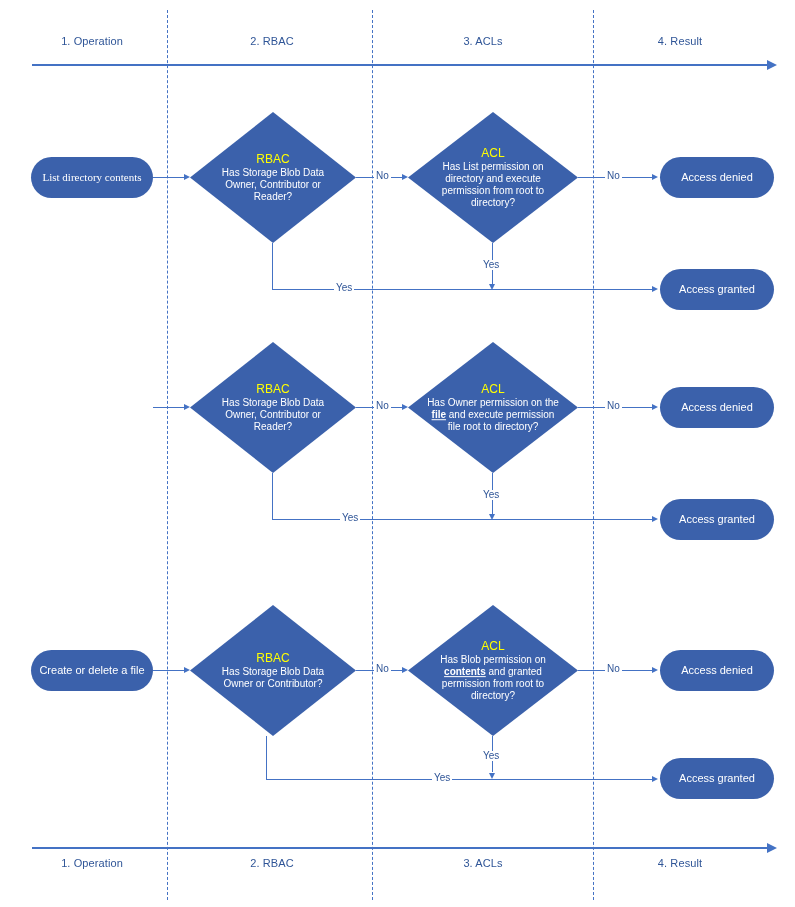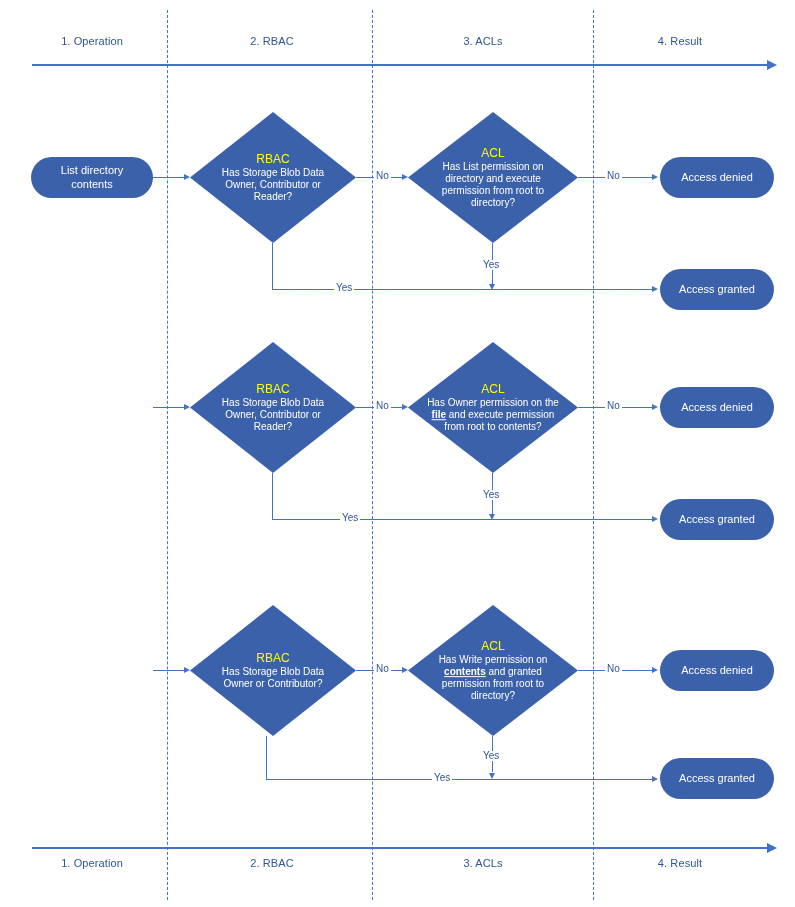--- a/index.html
+++ b/index.html
@@ -143,21 +143,21 @@
   <div class="lane-label" style="left:423px; top:35px; width:120px;">3. ACLs</div>
   <div class="lane-label" style="left:620px; top:35px; width:120px;">4. Result</div>
 
   <div class="axis" style="left:32px; top:64px; width:737px;"></div>
   <div class="axis-head" style="left:767px; top:60px;"></div>
 
   <div class="lane-divider" style="left:167px; top:10px; height:890px;"></div>
   <div class="lane-divider" style="left:372px; top:10px; height:890px;"></div>
   <div class="lane-divider" style="left:593px; top:10px; height:890px;"></div>
 
-  <div class="pill" style="left:31px; top:157px; width:122px; height:41px;">List directory contents</div>
+  <div class="pill" style="left:31px; top:157px; width:122px; height:41px;font-family:Liberation Serif, serif;">List directory contents</div>
 
   <div class="hline" style="left:153px; top:177px; width:33px;"></div>
   <div class="arrow-r" style="left:184px; top:173.5px;"></div>
 
   <div class="diamond" style="left:190px; top:112px; width:166px; height:131px;">
     <div class="shape"></div>
     <div class="dtext">
       <span class="dtitle">RBAC</span>
       <span>Has Storage Blob Data</span><br>
       <span>Owner, Contributor or</span><br>
@@ -214,41 +214,42 @@
   <div class="hline" style="left:356px; top:407px; width:50px;"></div>
   <div class="edge-label" style="left:374px; top:401px;">No</div>
   <div class="arrow-r" style="left:402px; top:403.5px;"></div>
 
   <div class="diamond" style="left:408px; top:342px; width:170px; height:131px;">
     <div class="shape"></div>
     <div class="dtext" style="width:92%;">
       <span class="dtitle">ACL</span>
       <span>Has Owner permission on the</span><br>
       <span class="em">file</span><span> and execute permission</span><br>
-      <span>from root to contents?</span>
+      <span>file root to directory?</span>
     </div>
   </div>
 
   <div class="hline" style="left:578px; top:407px; width:78px;"></div>
   <div class="edge-label" style="left:605px; top:401px;">No</div>
   <div class="arrow-r" style="left:652px; top:403.5px;"></div>
 
   <div class="pill" style="left:660px; top:387px; width:114px; height:41px;">Access denied</div>
 
   <div class="vline" style="left:272px; top:473px; height:46px;"></div>
   <div class="hline" style="left:272px; top:519px; width:384px;"></div>
   <div class="edge-label" style="left:340px; top:513px;">Yes</div>
   <div class="arrow-r" style="left:652px; top:515.5px;"></div>
 
   <div class="vline" style="left:492px; top:473px; height:42px;"></div>
   <div class="edge-label" style="left:481px; top:490px;">Yes</div>
   <div class="arrow-d" style="left:488.5px; top:514px;"></div>
 
   <div class="pill" style="left:660px; top:499px; width:114px; height:41px;">Access granted</div>
 
+  <div class="pill" style="left:31px; top:650px; width:122px; height:41px;">Create or delete a file</div>
 
   <div class="hline" style="left:153px; top:670px; width:33px;"></div>
   <div class="arrow-r" style="left:184px; top:666.5px;"></div>
 
   <div class="diamond" style="left:190px; top:605px; width:166px; height:131px;">
     <div class="shape"></div>
     <div class="dtext">
       <span class="dtitle">RBAC</span>
       <span>Has Storage Blob Data</span><br>
       <span>Owner or Contributor?</span>
@@ -256,21 +257,21 @@
   </div>
 
   <div class="hline" style="left:356px; top:670px; width:50px;"></div>
   <div class="edge-label" style="left:374px; top:664px;">No</div>
   <div class="arrow-r" style="left:402px; top:666.5px;"></div>
 
   <div class="diamond" style="left:408px; top:605px; width:170px; height:131px;">
     <div class="shape"></div>
     <div class="dtext" style="width:86%;">
       <span class="dtitle">ACL</span>
-      <span>Has Write permission on</span><br>
+      <span>Has Blob permission on</span><br>
       <span class="em">contents</span><span> and granted</span><br>
       <span>permission from root to</span><br>
       <span>directory?</span>
     </div>
   </div>
 
   <div class="hline" style="left:578px; top:670px; width:78px;"></div>
   <div class="edge-label" style="left:605px; top:664px;">No</div>
   <div class="arrow-r" style="left:652px; top:666.5px;"></div>
 

